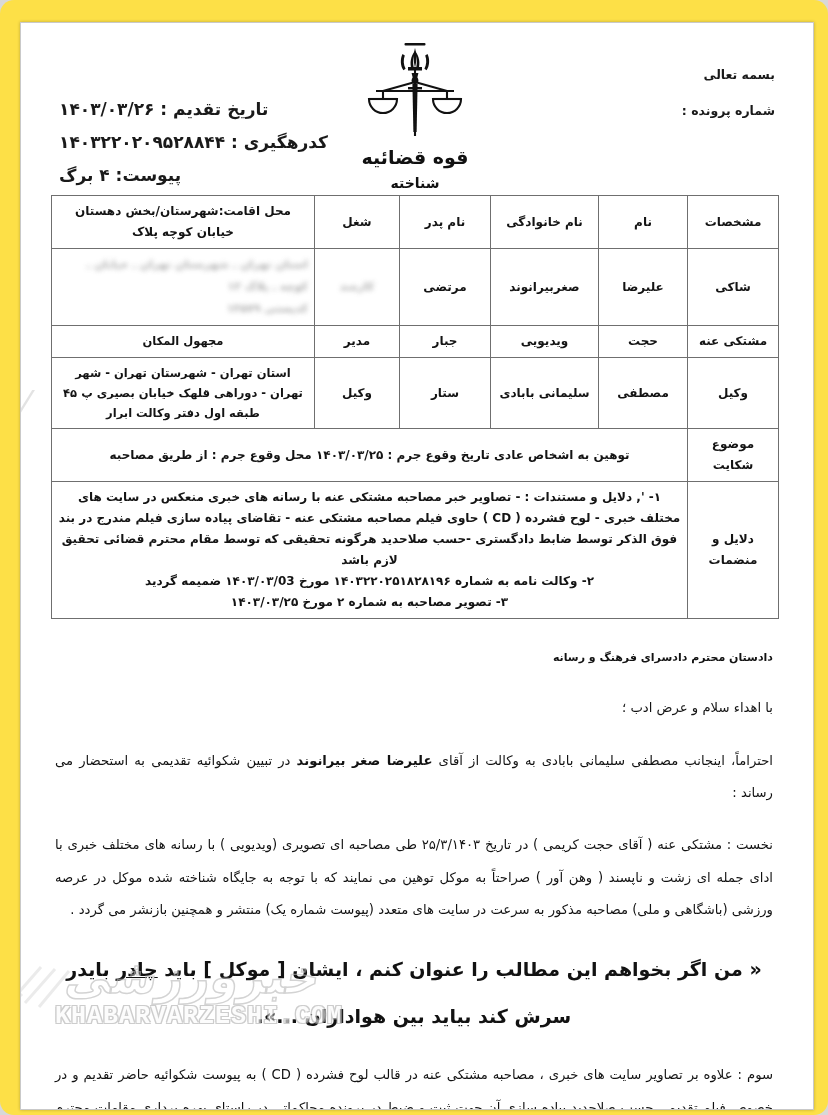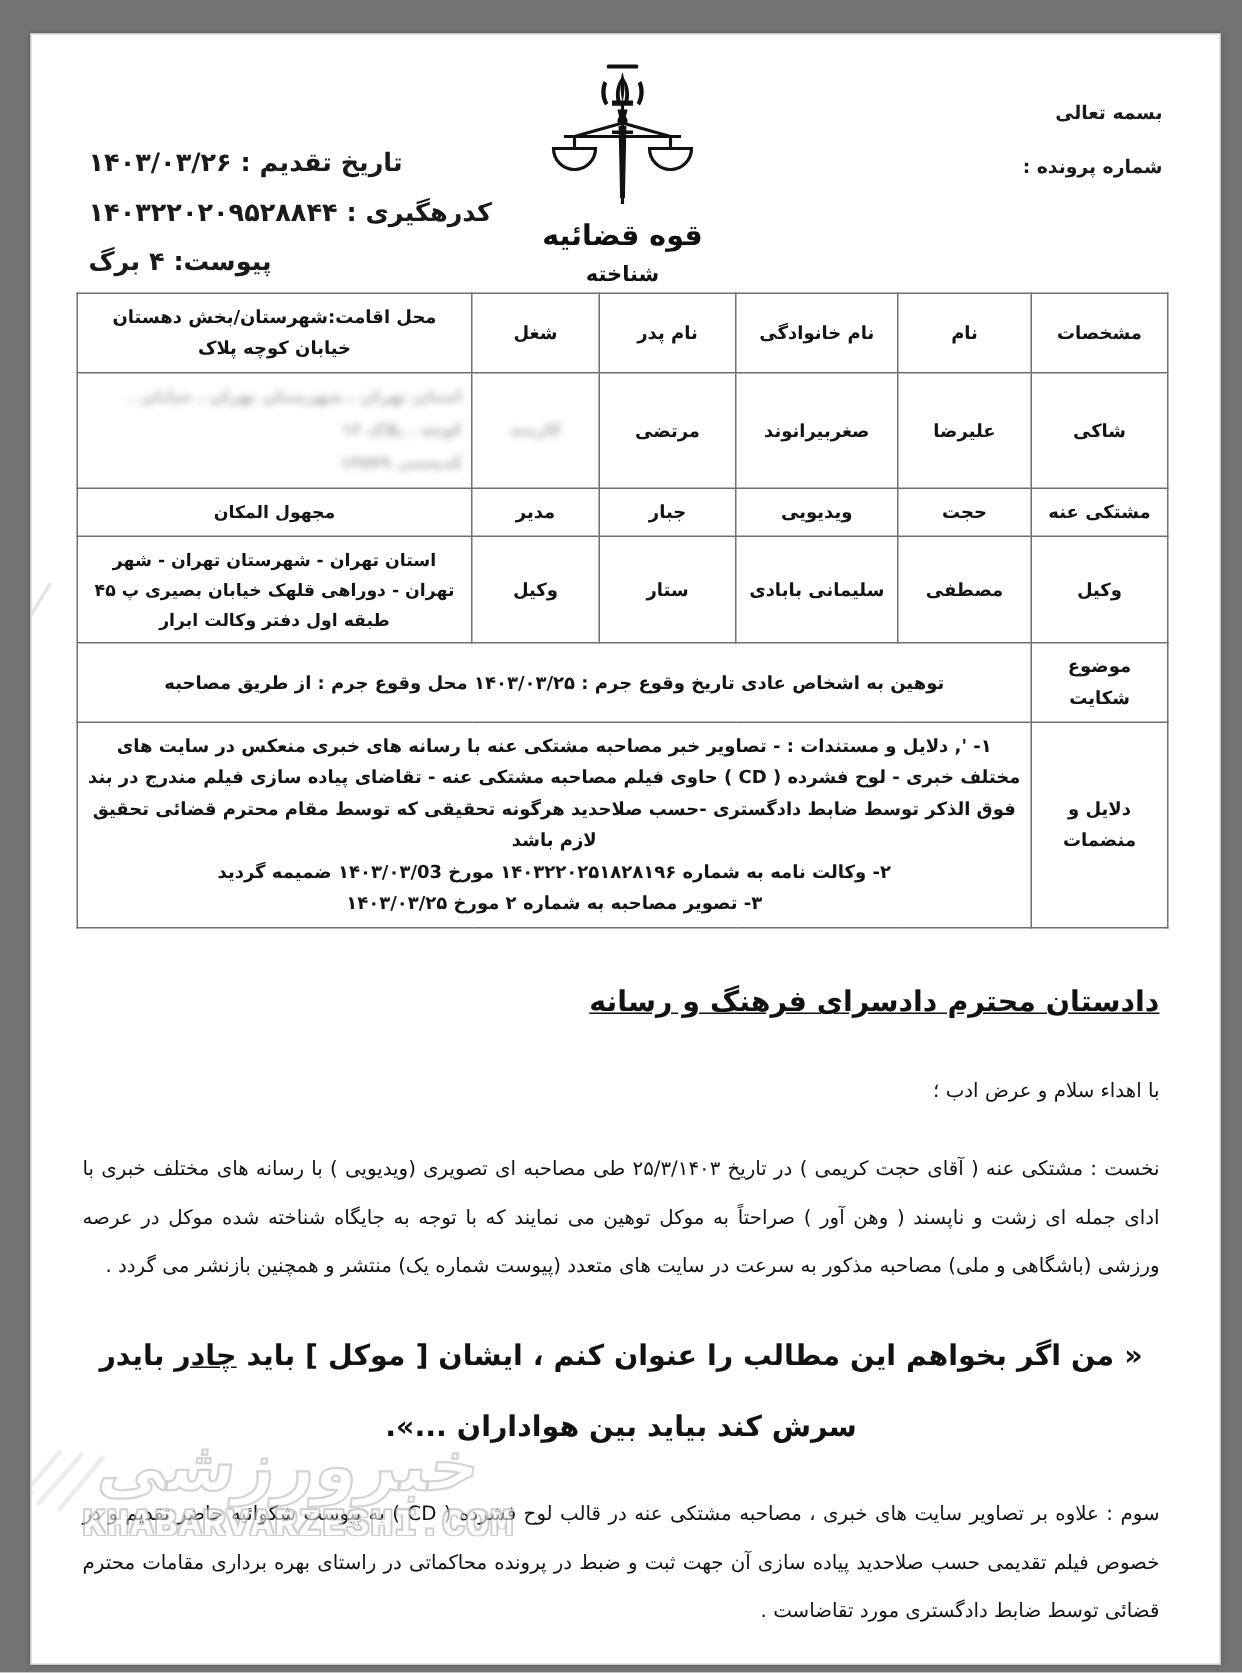--- a/index.html
+++ b/index.html
@@ -12,23 +12,24 @@
     height: 1115px;
     font-family: "DejaVu Sans", "Liberation Sans", sans-serif;
     overflow: hidden;
   }
 
   
   .page-outer {
     position: relative;
     width: 828px;
     height: 1115px;
-    background: #737373;
+    background: #fde047;
     box-sizing: border-box;
     padding: 22px 14px 0 20px;
+    border-radius: 14px;
   }
   .page-sheet {
     position: relative;
     width: 794px;
     height: 1088px;
     background: #ffffff;
     border: 1px solid #c9c9c9;
     box-shadow: 0 0 3px rgba(0,0,0,0.25);
     box-sizing: border-box;
     padding: 12px 34px 0 30px;
@@ -158,21 +159,21 @@
     margin-top: 26px;
     padding: 0 6px 0 4px;
     font-size: 13.2px;
     color: #121212;
     line-height: 2.45;
     text-align: justify;
     position: relative;
     z-index: 2;
   }
   .doc-body p { margin: 0 0 20px 0; }
-  .to-line { font-weight: bold; font-size: 19px; margin-bottom: 26px; text-decoration: underline; }
+  .to-line { font-weight: bold; font-size: 11px; margin-bottom: 26px; }
   .salutation { margin-bottom: 26px; }
   .b { font-weight: bold; }
   .quote-par {
     text-align: center;
     font-weight: bold;
     margin: 26px 0 22px 0;
     font-size: 19px;
   }
   .u { text-decoration: underline; }
 
@@ -346,20 +347,23 @@
         </tr>
       </tbody>
     </table>
 
     <div class="doc-body">
 
       <p class="to-line">دادستان محترم دادسرای فرهنگ و رسانه</p>
 
       <p class="salutation">با اهداء سلام و عرض ادب ؛</p>
 
+      <p>
+        <span>احتراماً، اینجانب مصطفی سلیمانی بابادی به وکالت از آقای </span><span class="b">علیرضا صغر بیرانوند</span><span> در تبیین شکوائیه تقدیمی به استحضار می رساند :</span>
+      </p>
 
       <p>
         <span class="b"></span><span>نخست : مشتکی عنه ( آقای حجت کریمی ) در تاریخ ۲۵/۳/۱۴۰۳ طی مصاحبه ای تصویری (ویدیویی ) با رسانه های مختلف خبری با ادای جمله ای زشت و ناپسند ( وهن آور ) صراحتاً به موکل توهین می نمایند که با توجه به جایگاه شناخته شده موکل در عرصه ورزشی (باشگاهی و ملی) مصاحبه مذکور به سرعت در سایت های  متعدد (پیوست شماره یک) منتشر و همچنین بازنشر می گردد .</span>
       </p>
 
 
       <p class="quote-par">
         <span>« من اگر بخواهم این مطالب را عنوان کنم ، ایشان [ موکل ] باید </span><span class="u">چادر</span><span> بایدر سرش کند بیاید بین هواداران ...».</span>
       </p>
 

